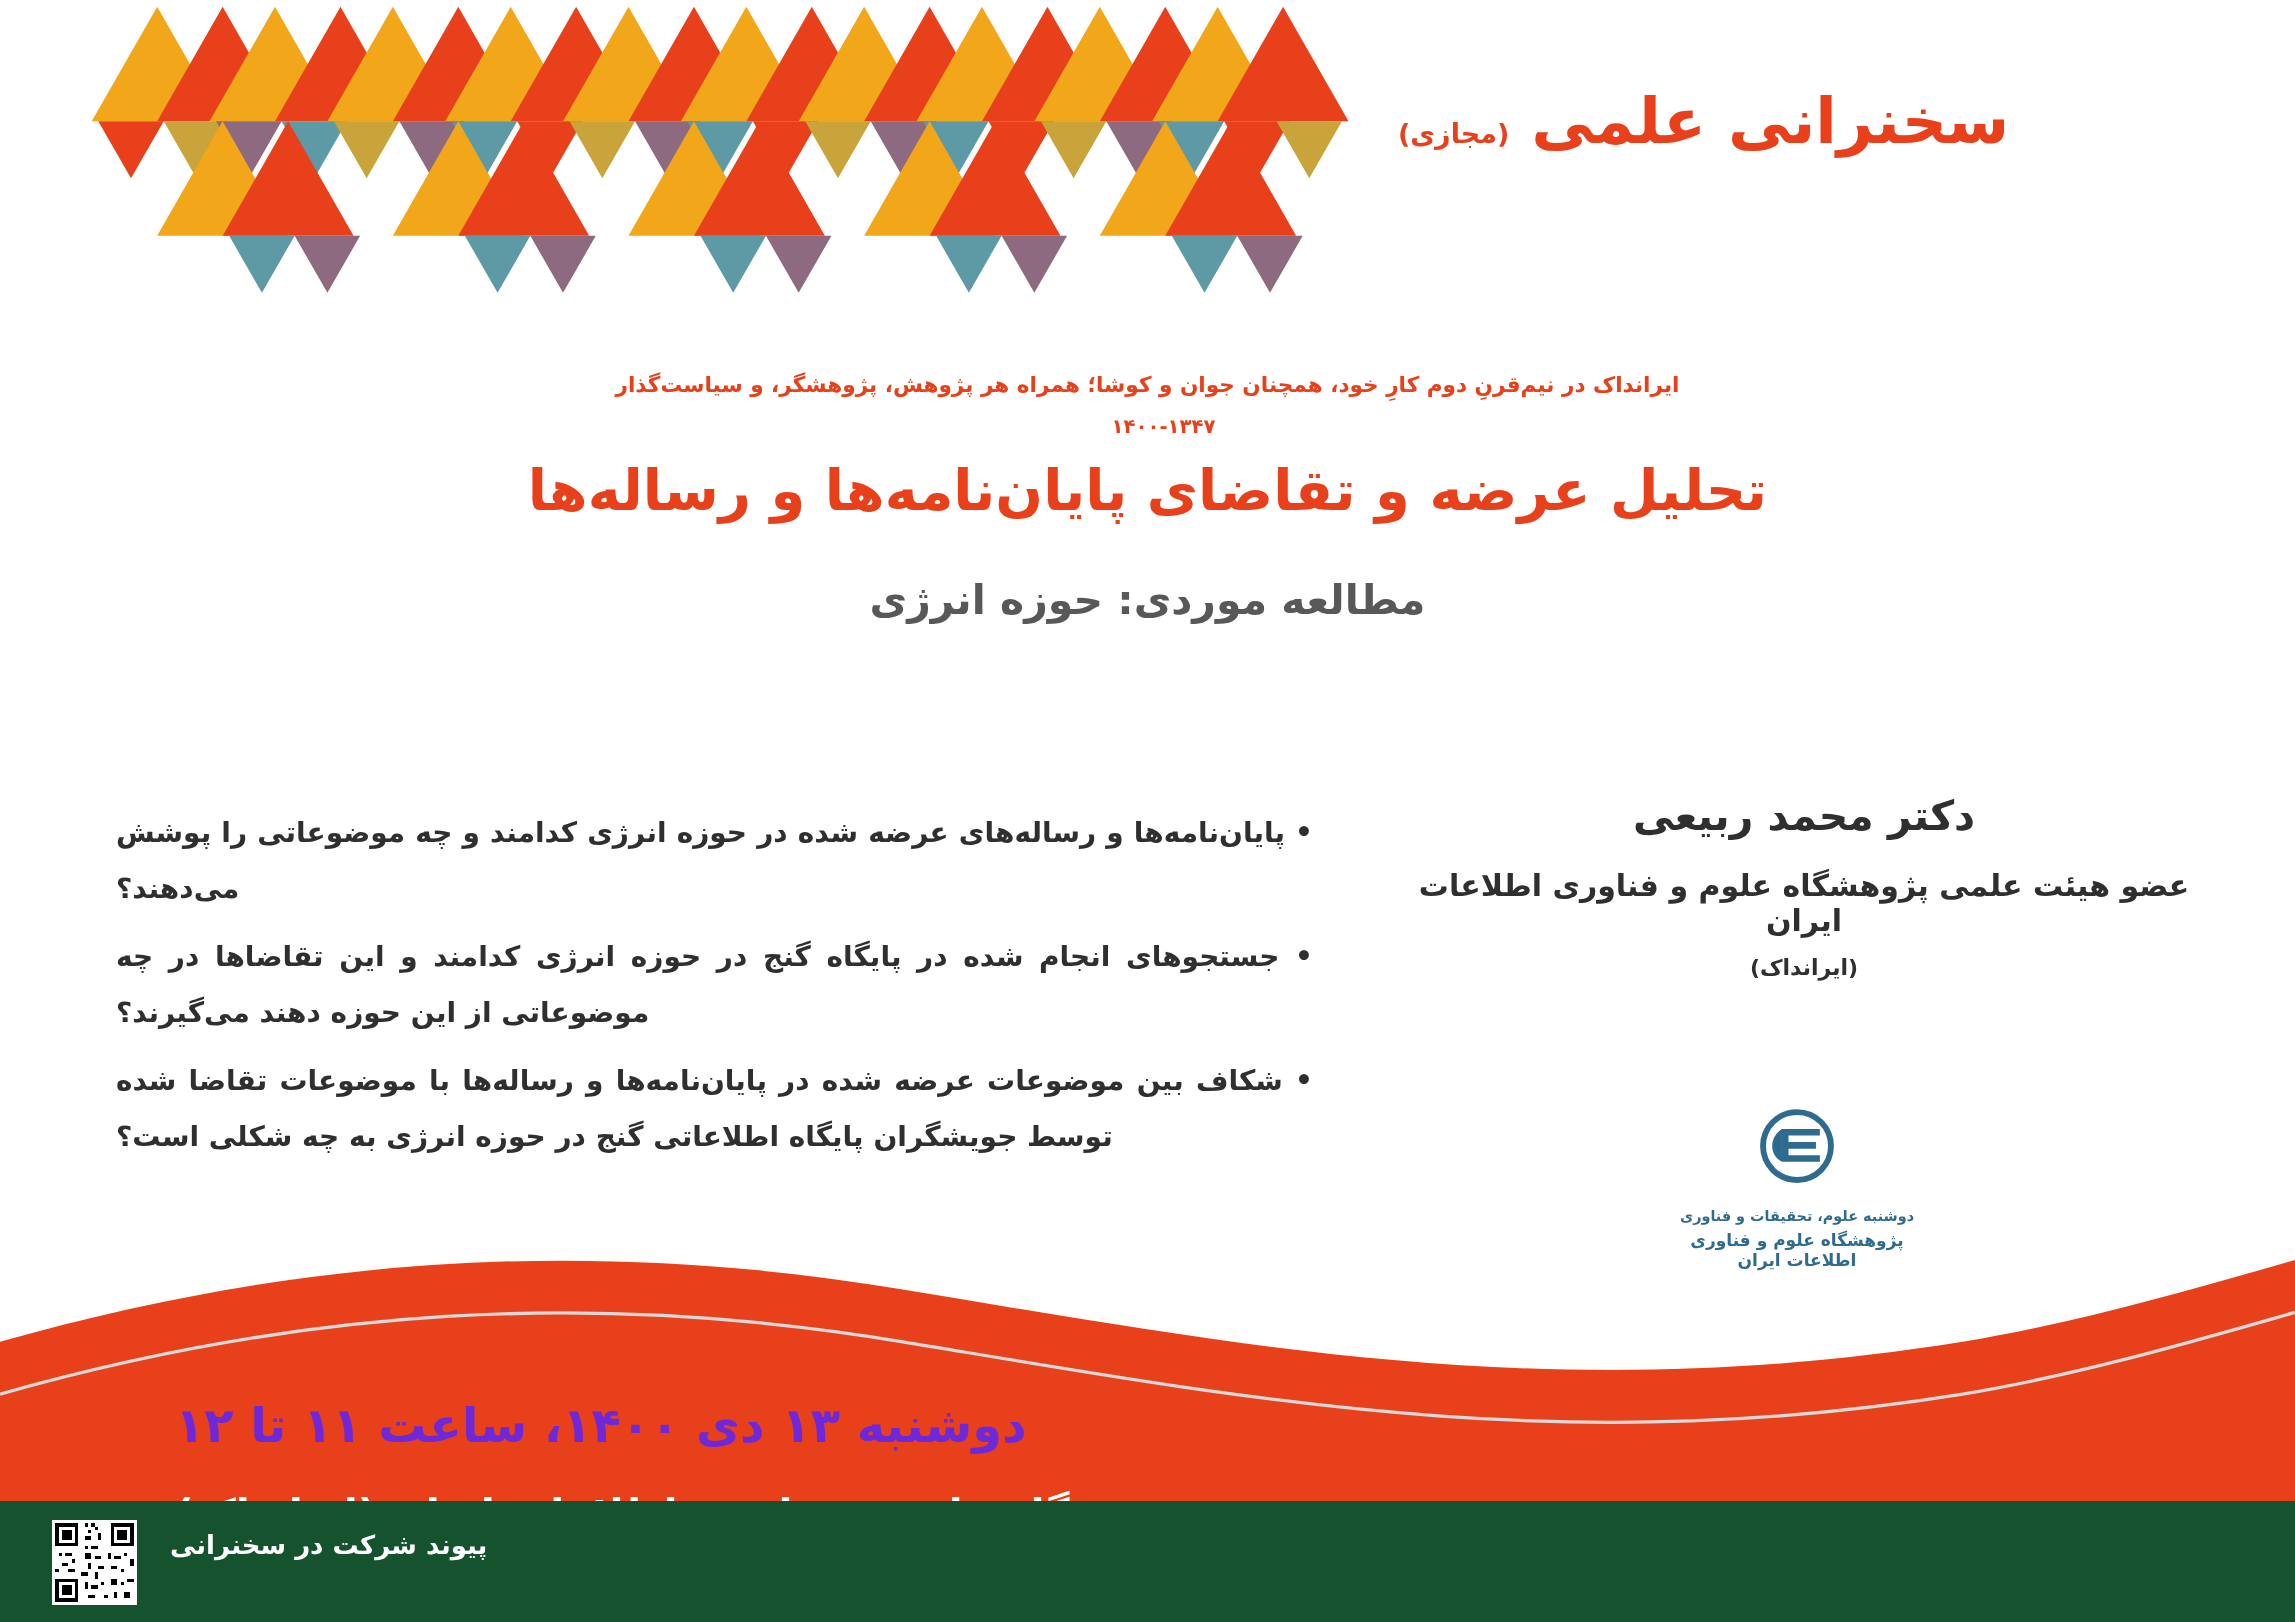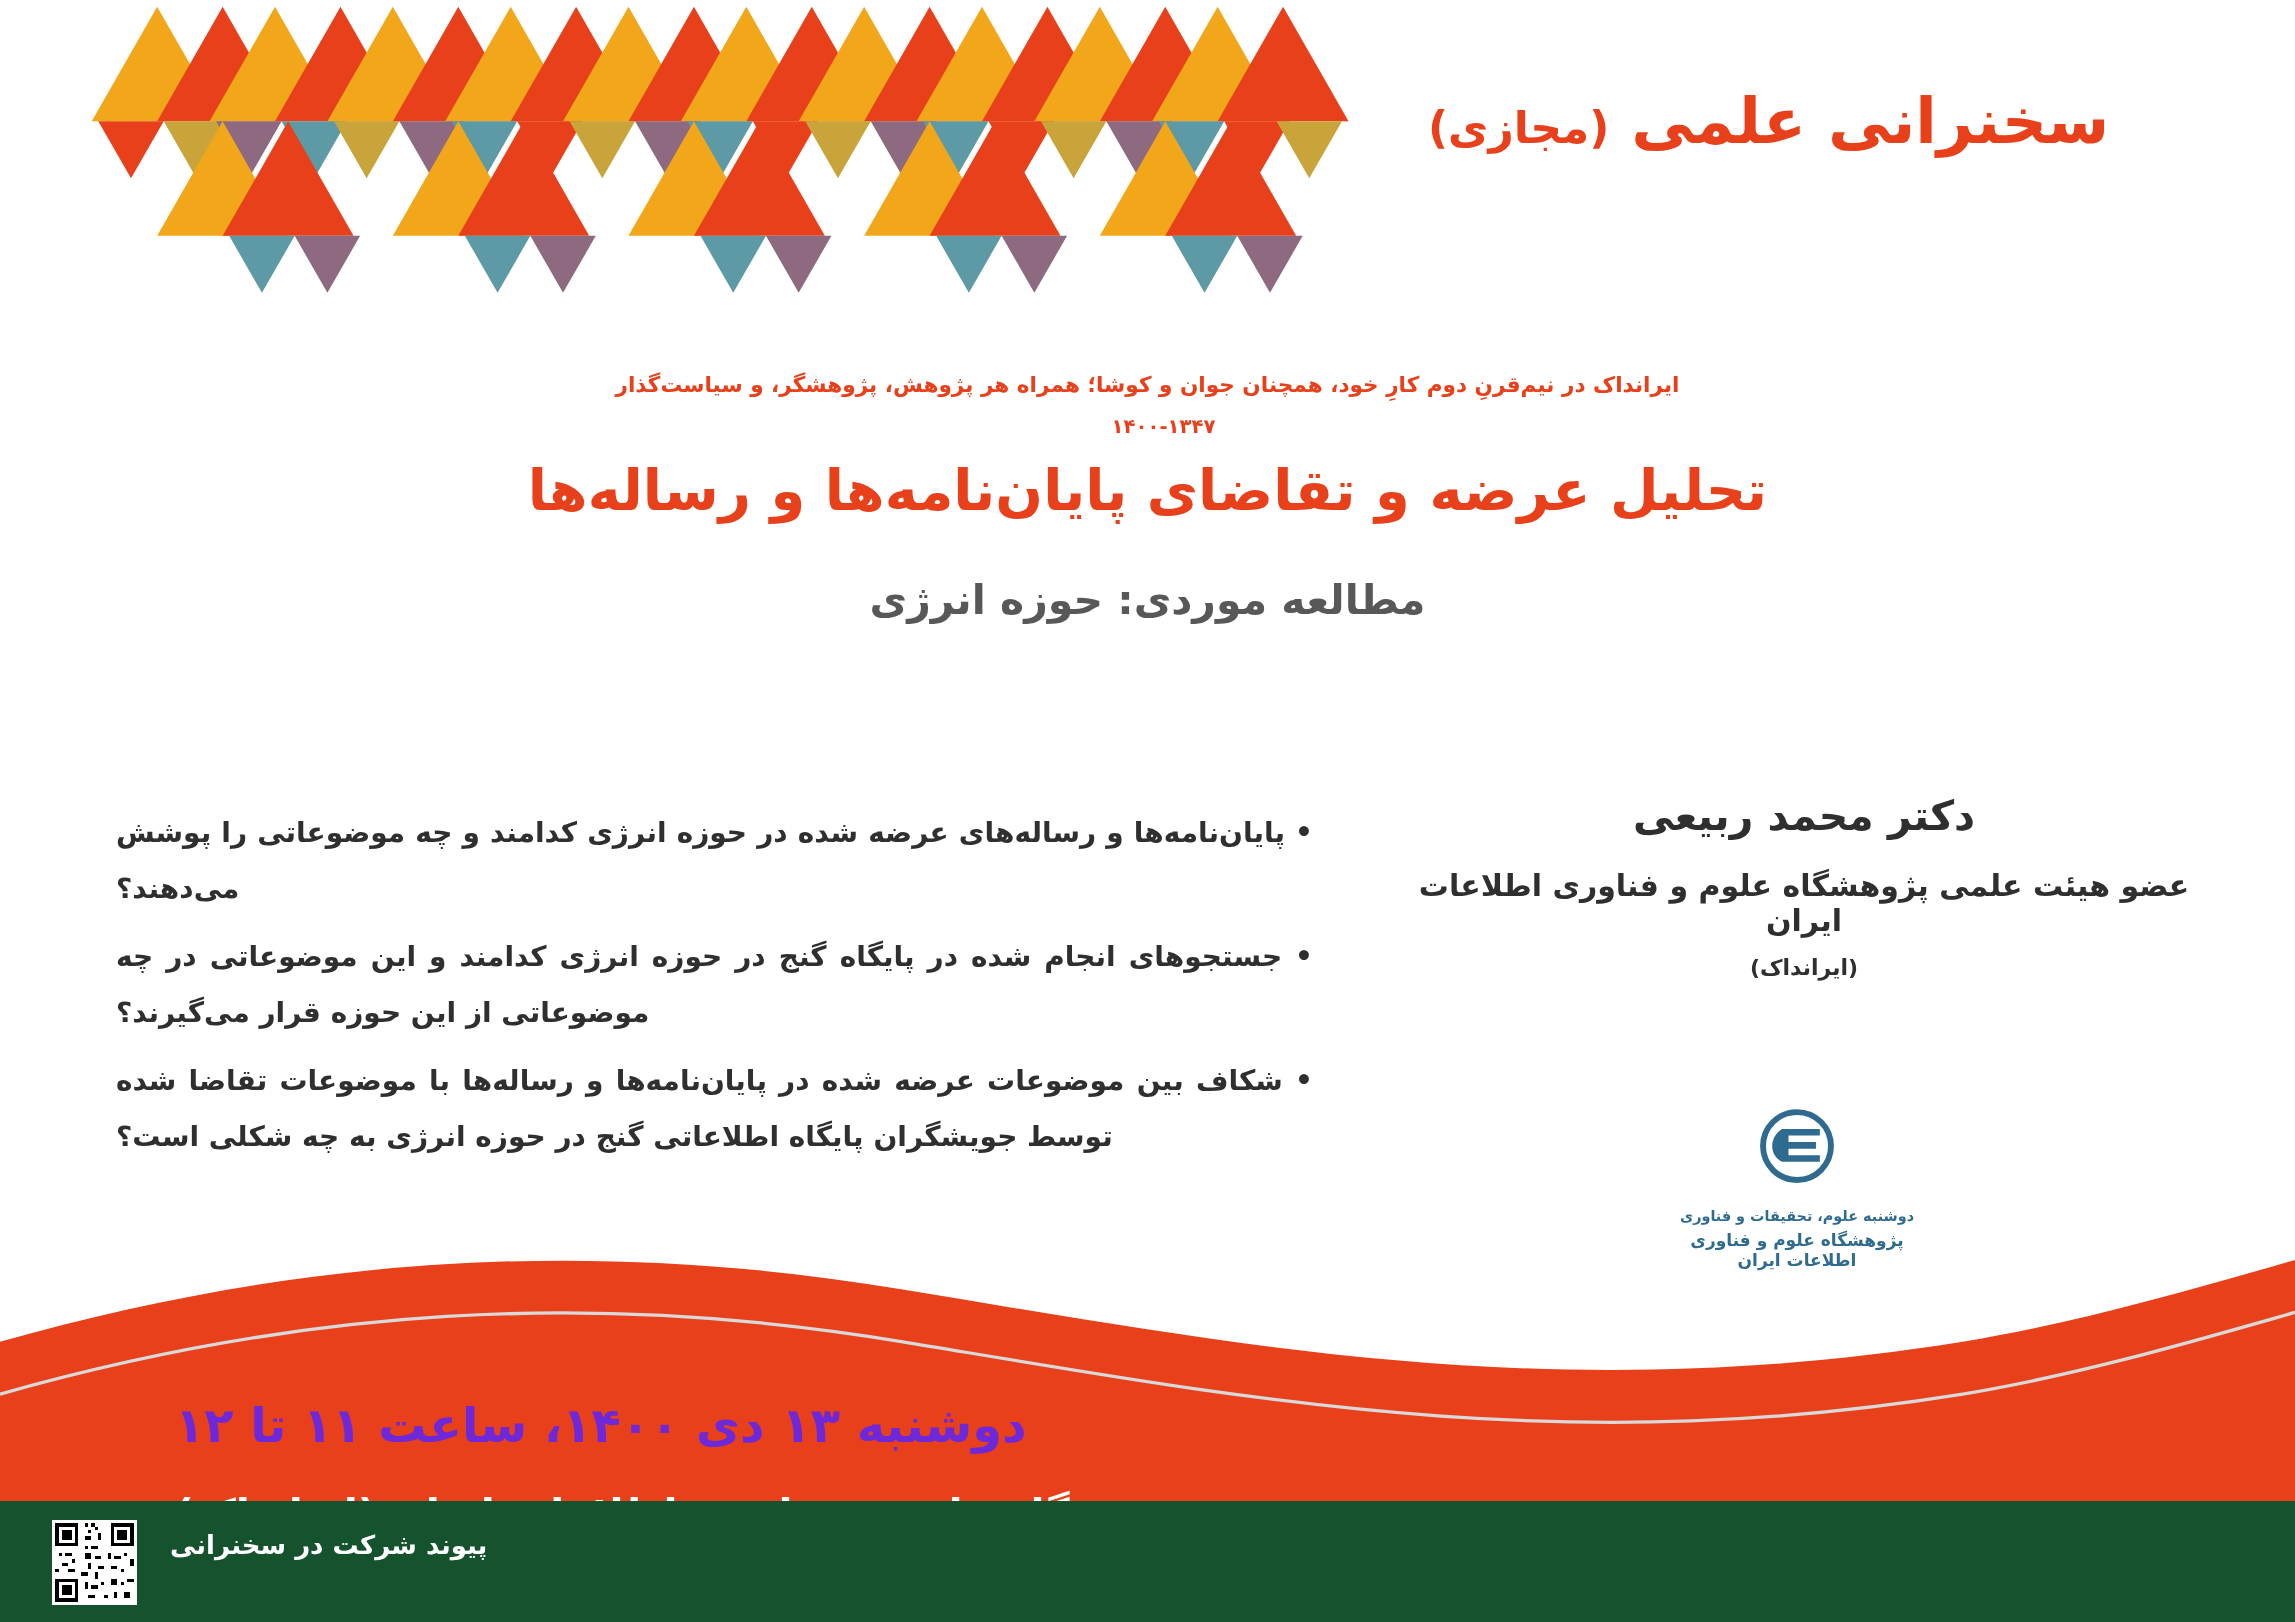--- a/index.html
+++ b/index.html
@@ -32,23 +32,22 @@
     right: 79px;
     width: 818px;
     text-align: left;
     direction: rtl;
     color: #E8401A;
     font-size: 63px;
     font-weight: bold;
     white-space: nowrap;
   }
   .header-title .sub {
-    font-size: 44px;
-    font-weight: bold;
-    margin-left: 30px;
+    font-size: 27px;
+    font-weight: bold;
   }
 
   
   .tagline {
     position: absolute;
     top: 366px;
     left: 0;
     width: 100%;
     text-align: center;
     color: #E8401A;
@@ -349,21 +348,21 @@
       <path d="M 52 46 L 110 46 L 110 56 L 62 56 L 62 66 L 104 66 L 104 76 L 62 76 L 62 86 L 110 86 L 110 96 L 52 96 Z" fill="#2E6B8F"></path>
       <path d="M 52 46 C 32 58, 32 86, 52 96 Z" fill="#2E6B8F"></path>
     </svg>
   </div>
   <div class="logo-text1">دوشنبه علوم، تحقیقات و فناوری</div>
   <div class="logo-text2">پژوهشگاه علوم و فناوری اطلاعات ایران</div>
 </div>
 
 <div class="bullets">
   <p>• پایان‌نامه‌ها و رساله‌های عرضه شده در حوزه انرژی کدامند و چه موضوعاتی را پوشش می‌دهند؟</p>
-  <p>• جستجوهای انجام شده در پایگاه گنج در حوزه انرژی کدامند و این موضوعاتی در چه موضوعاتی از این حوزه قرار می‌گیرند؟</p>
+  <p>• جستجوهای انجام شده در پایگاه گنج در حوزه انرژی کدامند و این تقاضاها در چه موضوعاتی از این حوزه دهند می‌گیرند؟</p>
   <p>• شکاف بین موضوعات عرضه شده در پایان‌نامه‌ها و رساله‌ها با موضوعات تقاضا شده توسط جویشگران پایگاه اطلاعاتی گنج در حوزه انرژی به چه شکلی است؟</p>
 </div>
 
 <div class="wave">
   <svg width="2295" height="497" viewBox="0 0 3508 760" preserveAspectRatio="none">
     <path d="M0,330 C460,200 900,170 1380,250 C1900,336 2380,430 3000,330 C3180,300 3350,250 3508,205 L3508,760 L0,760 Z" fill="#E8401A"></path>
     <path d="M0,410 C460,280 900,250 1380,330 C1900,416 2380,510 3000,410 C3180,380 3350,330 3508,285" fill="none" stroke="#D9D9D9" stroke-width="5"></path>
   </svg>
 </div>
 

